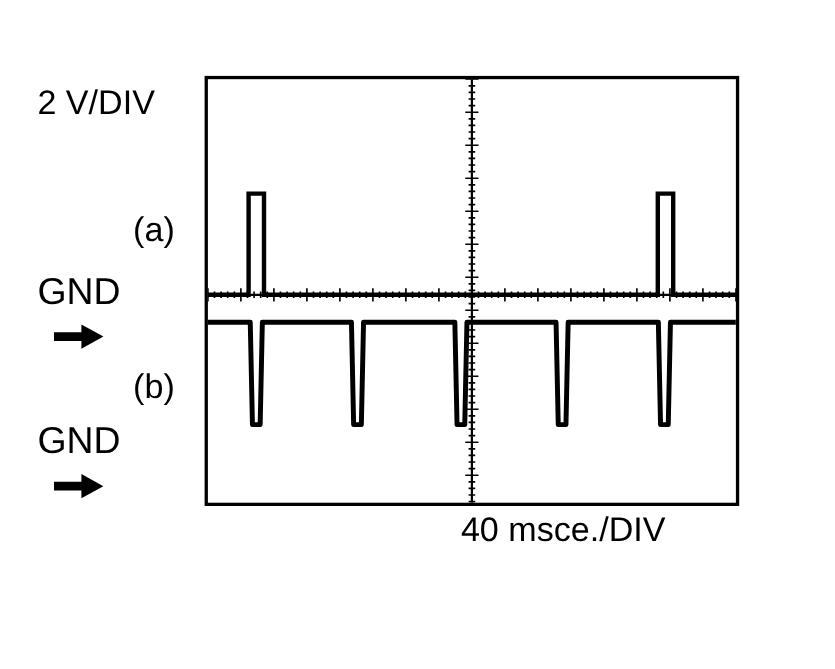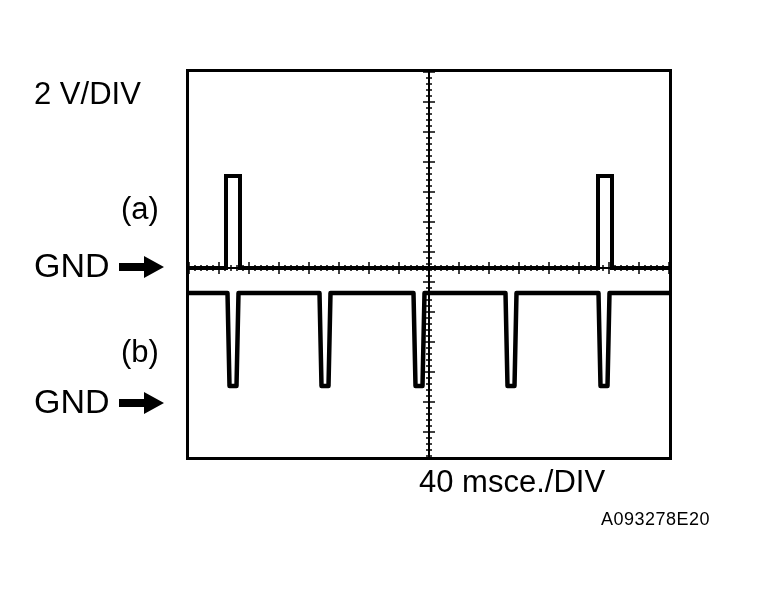--- a/index.html
+++ b/index.html
@@ -15,20 +15,21 @@
   }
   .lbl { position: absolute; white-space: nowrap; }
   .volts-label   { left: 34px;  top: 76px;  font-size: 31px; }
   .trace-a-label { left: 121px; top: 191px; font-size: 31px; }
   .trace-b-label { left: 121px; top: 334px; font-size: 31px; }
   .gnd-row {
     position: absolute;
     display: flex;
     align-items: center;
     gap: 9px;
+    flex-direction: column;
   }
   .gnd-row-a { left: 34px; top: 248px; }
   .gnd-row-b { left: 34px; top: 384px; }
   .gnd-text { font-size: 34px; line-height: 1; }
   .gnd-arrow { display: block; margin-top: 3px; }
   .time-label { left: 419px; top: 464px; font-size: 31px; }
   .fig-code   { left: 601px; top: 509px; font-size: 18px; letter-spacing: 0.5px; }
   .scope {
     position: absolute;
     left: 186px;
@@ -218,15 +219,14 @@
           <line x1="474" y1="193" x2="474" y2="199" stroke="#000000" stroke-width="1.5"></line>
           <line x1="480" y1="190" x2="480" y2="202" stroke="#000000" stroke-width="1.5"></line>
         </g>
       <path id="trace-a" fill="none" stroke="#000" stroke-linejoin="miter" d="M0 196 L37 196 L37 104 L51 104 L51 196 L409 196 L409 104 L423 104 L423 196 L480 196" stroke-width="4"></path>
       <path id="trace-b" fill="none" stroke="#000" stroke-linejoin="round" d="M0 221 L38.5 221 L40.5 314 L47.5 314 L49.5 221 L130.5 221 L132.5 314 L139.5 314 L141.5 221 L224.5 221 L226.5 314 L233.5 314 L235.5 221 L316.5 221 L318.5 314 L325.5 314 L327.5 221 L409.5 221 L411.5 314 L418.5 314 L420.5 221 L480 221" stroke-width="4.5"></path>
     </svg>
   </div>
 
   <div class="lbl time-label">40 msce./DIV</div>
 
-  <div class="lbl fig-code">A093278E20</div>
 
 </div>
 
 </body></html>

